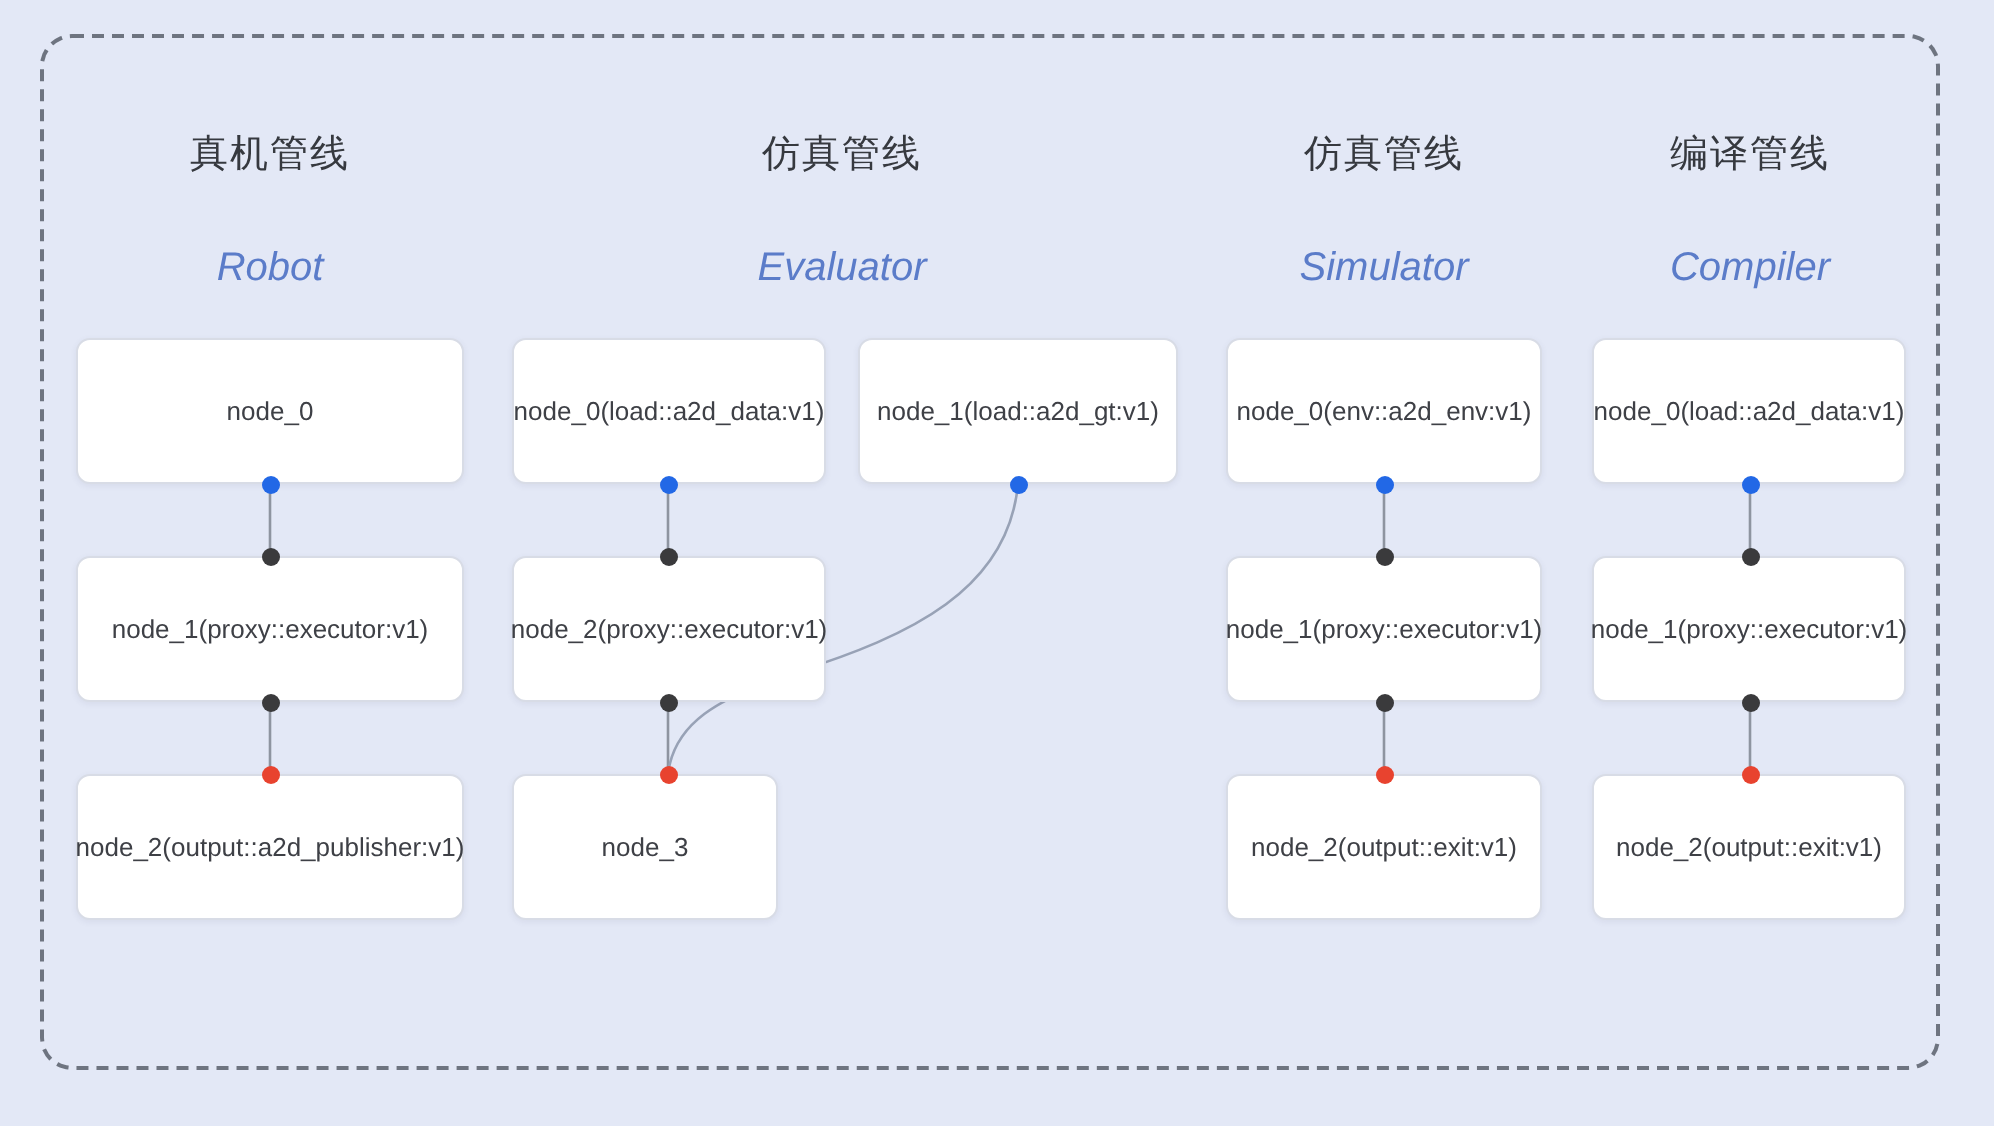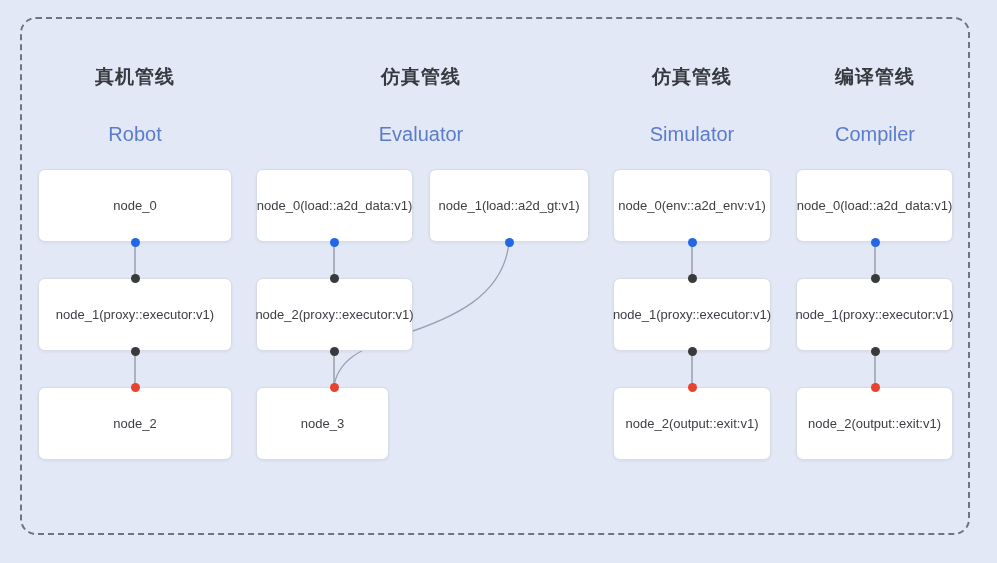--- a/index.html
+++ b/index.html
@@ -7,25 +7,25 @@
     width:997px;height:563px;position:relative;overflow:hidden;
     background:#e3e8f6;
     font-family:"Liberation Sans","DejaVu Sans",sans-serif;
   }
   .boundary{
     position:absolute;left:20px;top:17px;width:950px;height:518px;
     border:2px dashed #6e7480;border-radius:16px;box-sizing:border-box;
   }
   .hdr-zh{
     position:absolute;width:200px;text-align:center;
-    font-size:19px;font-weight:700;color:#36393f;letter-spacing:1px;
+    font-size:19px;font-weight:400;color:#36393f;letter-spacing:1px;
   }
   .hdr-en{
     position:absolute;width:200px;text-align:center;
-    font-size:20px;font-weight:400;color:#5b7cc9;
+    font-size:20px;font-weight:400;color:#5b7cc9;font-style:italic;
   }
   svg.wires{position:absolute;left:0;top:0;z-index:1;}
   .node{
     position:absolute;height:73px;box-sizing:border-box;z-index:2;
     background:#ffffff;border:1px solid #d8dce6;border-radius:7px;
     display:flex;flex-direction:row;align-items:center;justify-content:center;
     box-shadow:0 1px 3px rgba(60,70,100,0.08);
   }
   .nname{font-size:13px;color:#3e4046;line-height:21px;}
   .ntype{font-size:13px;color:#3e4046;line-height:21px;}
@@ -68,20 +68,21 @@
 
 <div class="node" style="left:38px;top:169px;width:194px">
   <span class="nname">node_0</span>
 </div>
 <div class="node" style="left:38px;top:278px;width:194px">
   <span class="nname">node_1</span>
   <span class="ntype">(proxy::executor:v1)</span>
 </div>
 <div class="node" style="left:38px;top:387px;width:194px">
   <span class="nname">node_2</span>
+  <span class="ntype">(output::a2d_publisher:v1)</span>
 </div>
 
 <div class="node" style="left:256px;top:169px;width:157px">
   <span class="nname">node_0</span>
   <span class="ntype">(load::a2d_data:v1)</span>
 </div>
 <div class="node" style="left:429px;top:169px;width:160px">
   <span class="nname">node_1</span>
   <span class="ntype">(load::a2d_gt:v1)</span>
 </div>

